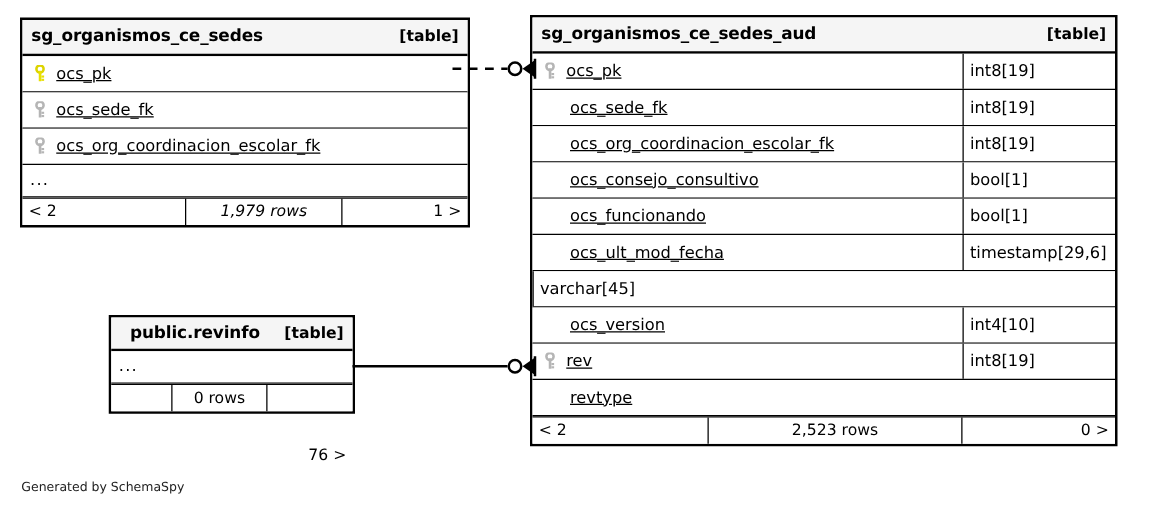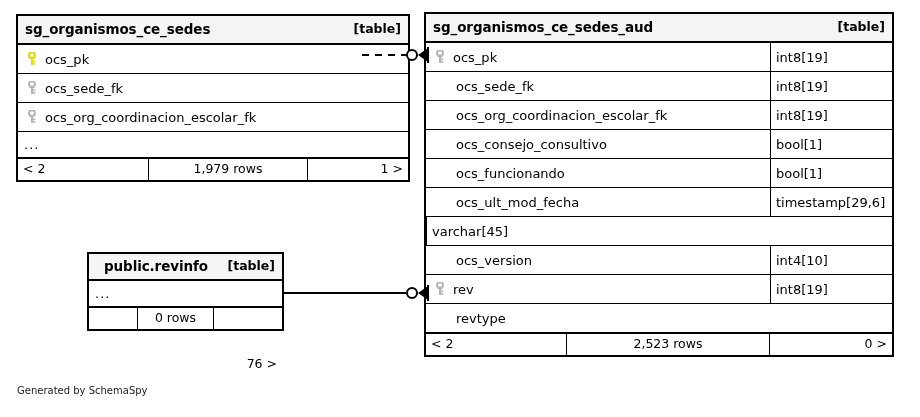--- a/index.html
+++ b/index.html
@@ -80,21 +80,21 @@
     box-sizing: border-box;
     flex: 0 0 122px;
     display: flex;
     align-items: center;
     padding-left: 5px;
     border-left: 1.6px solid #000000;
     white-space: nowrap;
   }
   .row.no-type .cell-name { flex: 1 1 100%; }
 
-  .col-name-text { padding-left: 2px; }
+  .col-name-text { padding-left: 2px; text-decoration: underline; }
   .row.indent .cell-name { padding-left: 28px; }
 
   
   .key-icon {
     flex: 0 0 auto;
     width: 12px;
     height: 14px;
     margin-right: 5px;
     display: inline-block;
   }
@@ -138,25 +138,25 @@
   }
   .foot-next {
     justify-content: flex-end;
     padding-right: 5px;
   }
 
   
   #entity-sg_organismos_ce_sedes {
     left: 16px;
     top: 14px;
-    width: 394px;
+    width: 360px;
     text-align: right;
   }
   #entity-sg_organismos_ce_sedes .foot-prev  { flex: 0 0 130px; }
-  #entity-sg_organismos_ce_sedes .foot-rows  { flex: 1 1 auto; }
+  #entity-sg_organismos_ce_sedes .foot-rows  { flex: 1 1 auto; font-style: italic; }
   #entity-sg_organismos_ce_sedes .foot-next  { flex: 0 0 100px; }
 
   #entity-sg_organismos_ce_sedes_aud {
     left: 424px;
     top: 12px;
     width: 470px;
   }
   #entity-sg_organismos_ce_sedes_aud .foot-prev { flex: 0 0 140px; }
   #entity-sg_organismos_ce_sedes_aud .foot-rows { flex: 1 1 auto; }
   #entity-sg_organismos_ce_sedes_aud .foot-next { flex: 0 0 122px; }

